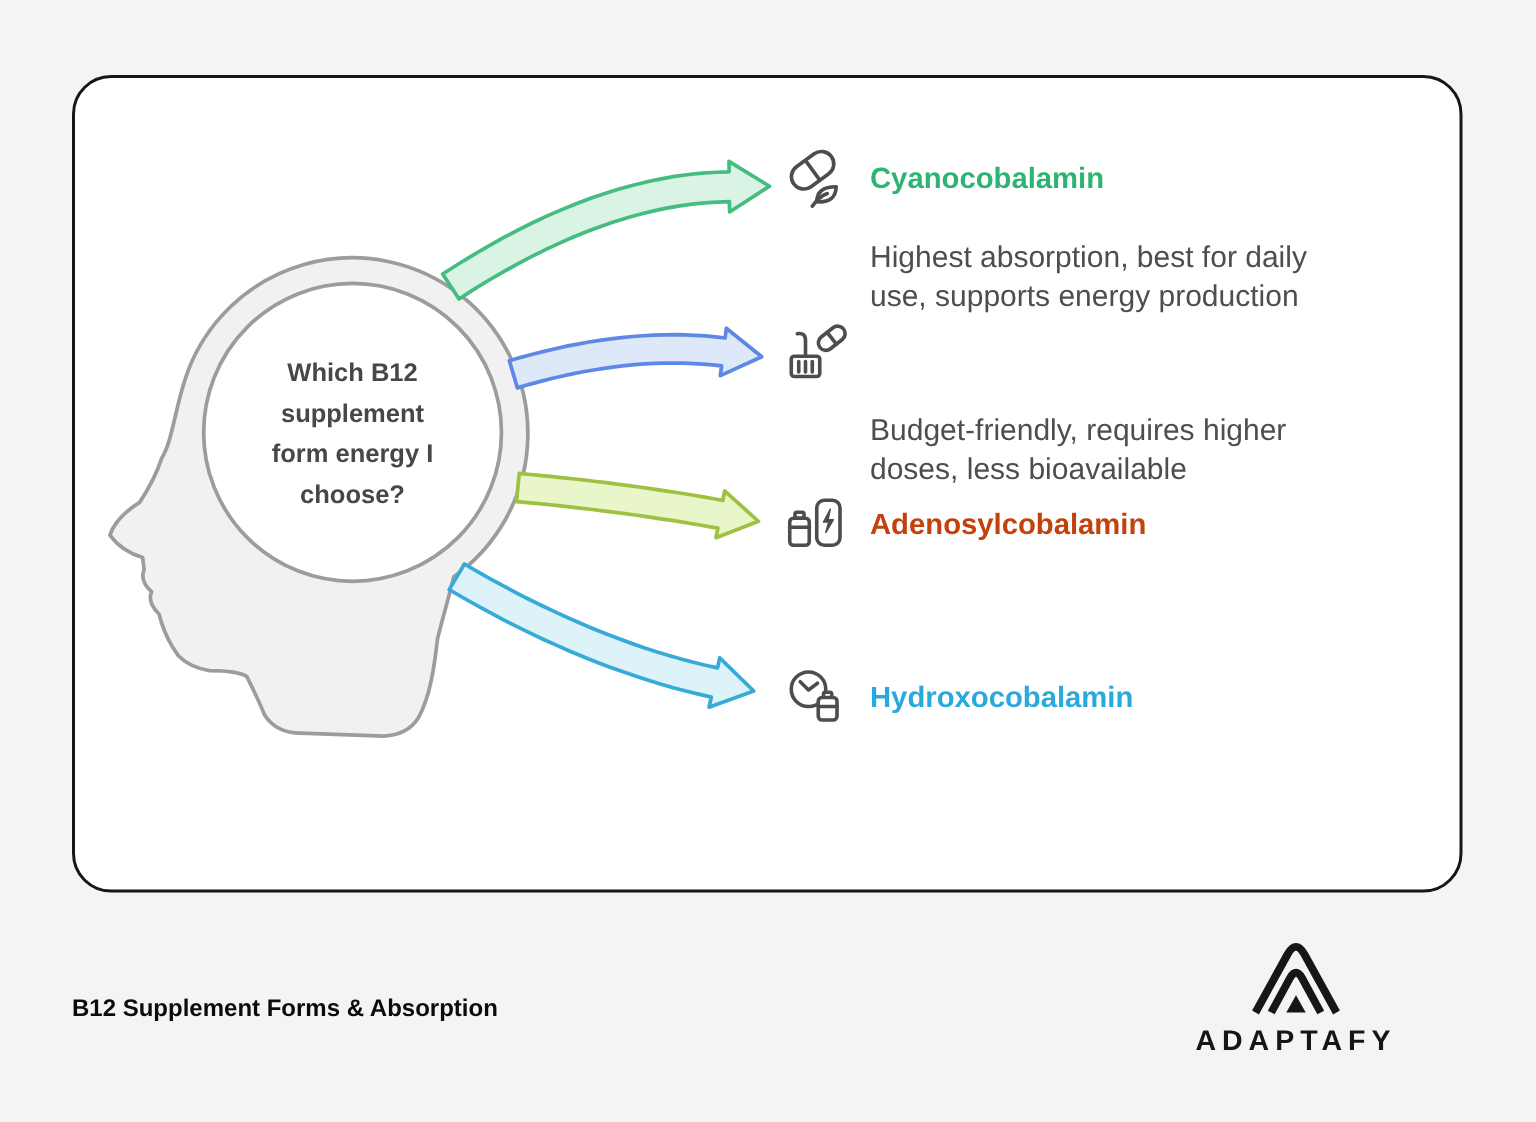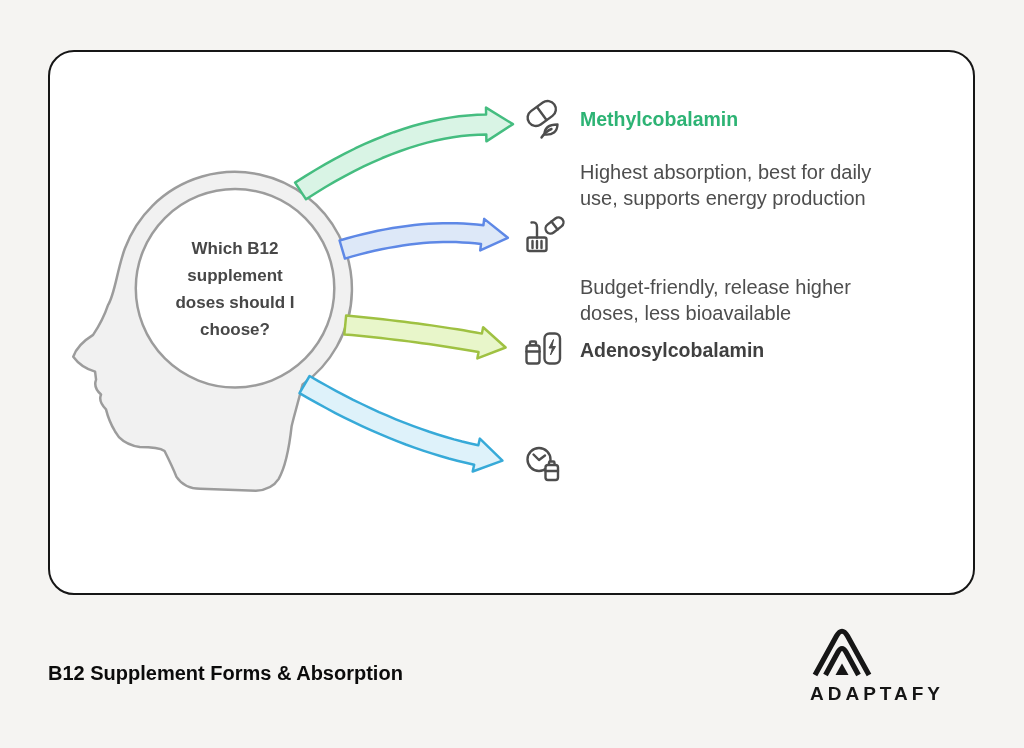--- a/index.html
+++ b/index.html
@@ -11,23 +11,23 @@
   .question{position:absolute;left:103px;top:183px;width:164px;text-align:center;
             font-size:17px;line-height:27px;font-weight:bold;color:#474747;white-space:pre-line;}
   .item{position:absolute;left:472px;width:440px;height:110px;}
   .item-icon{position:absolute;left:0;top:-10px;width:44px;height:44px;}
   .item-icon svg{width:44px;height:44px;display:block;}
   .item-name{position:absolute;left:58px;top:0;margin:0;font-size:19.5px;line-height:23px;font-weight:bold;}
   .item-desc{position:absolute;left:58px;top:51px;margin:0;width:400px;font-size:20px;line-height:26px;
              color:#4e4e4e;white-space:pre-line;}
   .icon-stroke{fill:none;stroke:#4d4d4d;stroke-width:2.4;stroke-linecap:round;stroke-linejoin:round;}
   .icon-fillwhite{fill:#ffffff;stroke:#4d4d4d;stroke-width:2.4;stroke-linecap:round;stroke-linejoin:round;}
-  .footer-title{position:absolute;left:48px;top:658px;margin:0;font-size:20px;line-height:30px;
+  .footer-title{position:absolute;left:48px;top:658px;margin:0;font-size:16px;line-height:30px;
                 font-weight:bold;color:#0b0b0b;}
-  .brand{position:absolute;left:810px;top:624px;width:176px;text-align:left;}
+  .brand{position:absolute;left:776px;top:624px;width:176px;text-align:center;}
   .brand svg{width:64px;height:54px;display:inline-block;}
   .brand-name{font-size:19px;font-weight:bold;letter-spacing:4px;color:#151515;margin-top:1px;}
   .logo-stroke{fill:none;stroke:#161616;stroke-width:5.2;stroke-linecap:butt;stroke-linejoin:round;}
 </style>
 </head>
 <body>
 
 <div class="page">
 
   <div class="card">
@@ -60,80 +60,81 @@
       <g id="arrows">
           <path d="M256.5 148.4L266.4 142.0L276.2 136.0L285.9 130.4L295.6 125.0L305.1 120.0L314.6 115.3L324.0 110.9L333.3 106.8L342.5 103.1L351.6 99.7L360.7 96.6L369.6 93.8L378.5 91.3L387.3 89.2L395.9 87.4L404.6 85.9L413.1 84.7L421.5 83.8L429.9 83.3L438.1 83.0L438.2 90.0L465.0 72.7L437.8 56.0L437.9 63.0L428.9 63.3L419.8 63.9L410.7 64.8L401.4 66.1L392.2 67.7L382.8 69.7L373.4 72.0L364.0 74.6L354.5 77.6L344.9 80.8L335.2 84.4L325.5 88.4L315.7 92.6L305.9 97.2L296.0 102.2L286.0 107.4L276.0 113.0L265.9 118.9L255.8 125.1L245.5 131.6Z" fill="#d9f4e5" stroke="#45bd80" stroke-width="2.5" stroke-linejoin="round"></path>
           <path d="M295.7 208.1L303.2 205.9L310.7 203.9L318.1 202.0L325.4 200.3L332.6 198.7L339.8 197.3L346.9 196.1L353.9 195.0L360.9 194.0L367.8 193.2L374.6 192.5L381.3 192.0L388.0 191.7L394.6 191.5L401.2 191.4L407.6 191.5L414.0 191.8L420.4 192.2L426.6 192.7L432.8 193.4L432.0 199.9L459.8 187.2L436.0 168.1L435.2 174.6L428.5 173.8L421.8 173.2L415.0 172.8L408.1 172.5L401.2 172.4L394.2 172.5L387.2 172.7L380.1 173.1L373.0 173.6L365.7 174.3L358.5 175.2L351.1 176.2L343.7 177.3L336.3 178.7L328.8 180.1L321.2 181.8L313.6 183.6L305.9 185.5L298.1 187.6L290.3 189.9Z" fill="#dde8f8" stroke="#5e88e6" stroke-width="2.5" stroke-linejoin="round"></path>
           <path d="M295.1 284.5L302.7 285.2L310.1 285.9L317.5 286.6L324.7 287.4L332.0 288.2L339.1 289.0L346.1 289.8L353.1 290.7L360.0 291.5L366.8 292.4L373.5 293.3L380.1 294.2L386.7 295.2L393.1 296.2L399.5 297.1L405.8 298.1L412.1 299.2L418.2 300.2L424.3 301.3L430.3 302.3L429.1 308.7L457.6 297.7L434.9 277.3L433.7 283.7L427.6 282.6L421.5 281.5L415.2 280.4L408.9 279.4L402.5 278.4L396.0 277.4L389.4 276.4L382.8 275.4L376.0 274.5L369.2 273.6L362.4 272.7L355.4 271.8L348.4 271.0L341.2 270.1L334.0 269.3L326.8 268.5L319.4 267.7L312.0 267.0L304.5 266.3L296.9 265.5Z" fill="#e8f6ca" stroke="#9fc142" stroke-width="2.5" stroke-linejoin="round"></path>
           <path d="M249.9 343.6L259.0 348.9L268.1 354.0L277.1 358.9L286.1 363.7L295.1 368.3L304.0 372.7L312.9 376.9L321.8 380.9L330.6 384.8L339.5 388.5L348.2 392.0L357.0 395.4L365.7 398.5L374.4 401.5L383.1 404.3L391.7 407.0L400.3 409.5L408.8 411.7L417.4 413.8L425.9 415.8L424.4 422.6L454.4 411.7L431.6 389.4L430.1 396.2L422.0 394.4L413.8 392.4L405.6 390.2L397.4 387.8L389.1 385.3L380.7 382.6L372.4 379.7L364.0 376.6L355.5 373.4L347.0 370.0L338.5 366.4L330.0 362.7L321.4 358.7L312.7 354.6L304.0 350.4L295.3 345.9L286.6 341.3L277.8 336.5L268.9 331.5L260.1 326.4Z" fill="#def2fa" stroke="#37aad8" stroke-width="2.5" stroke-linejoin="round"></path>
         </g>
     </svg>
 
     <div class="question">Which B12
 supplement
-doses should I
+form energy I
 choose?</div>
 
     <div class="item" style="top:56px">
       <span class="item-icon">
         <svg viewBox="0 0 44 44">
           <g class="icon-stroke" transform="rotate(-36 20 15)">
             <rect x="4" y="7" width="31" height="16.5" rx="8.2"></rect>
             <line x1="19.5" y1="7.5" x2="19.5" y2="23"></line>
           </g>
           <path class="icon-fillwhite" d="M22.5 36.5 Q22.5 26.5 35.5 26.5 Q35 37.5 22.5 36.5 Z"></path>
           <path class="icon-stroke" d="M19.5 39.5 Q24 33 29.5 31"></path>
         </svg>
       </span>
-      <h3 class="item-name" style="color: rgb(45, 179, 116);">Methylcobalamin</h3>
+      <h3 class="item-name" style="color: rgb(45, 179, 116);">Cyanocobalamin</h3>
       <p class="item-desc">Highest absorption, best for daily
 use, supports energy production</p>
     </div>
 
     <div class="item" style="top:171px">
       <span class="item-icon">
         <svg viewBox="0 0 44 44">
           <path class="icon-stroke" d="M15 24.5 V14 Q15 8.5 9.5 9.5"></path>
           <rect class="icon-stroke" x="5.5" y="24.5" width="19" height="13.5" rx="2"></rect>
           <line class="icon-stroke" x1="10.5" y1="28" x2="10.5" y2="35"></line>
           <line class="icon-stroke" x1="15" y1="28" x2="15" y2="35"></line>
           <line class="icon-stroke" x1="19.5" y1="28" x2="19.5" y2="35"></line>
           <g class="icon-stroke" transform="rotate(-38 32.5 12.5)">
             <rect x="22.5" y="7.5" width="20" height="10" rx="5"></rect>
             <line x1="32.5" y1="7.5" x2="32.5" y2="17.5"></line>
           </g>
         </svg>
       </span>
-      <p class="item-desc">Budget-friendly, release higher
+      <p class="item-desc">Budget-friendly, requires higher
 doses, less bioavailable</p>
     </div>
 
     <div class="item" style="top:287px">
       <span class="item-icon">
         <svg viewBox="0 0 44 44">
           <rect class="icon-stroke" x="22.5" y="4.5" width="15.5" height="30" rx="5"></rect>
           <path d="M31.5 10.5 L27 19 H30.5 L28.5 26 L33.5 17.5 H30 Z" fill="#4d4d4d" stroke="#4d4d4d" stroke-width="1" stroke-linejoin="round"></path>
           <rect class="icon-fillwhite" x="8" y="12.5" width="6" height="4" rx="1.2"></rect>
           <rect class="icon-fillwhite" x="4.5" y="16.5" width="13" height="18" rx="2.5"></rect>
           <line class="icon-stroke" x1="4.5" y1="22.5" x2="17.5" y2="22.5"></line>
         </svg>
       </span>
-      <h3 class="item-name" style="color: #404040; text-align: center;">Adenosylcobalamin</h3>
+      <h3 class="item-name" style="color: #c2410c; text-align: center;">Adenosylcobalamin</h3>
     </div>
 
     <div class="item" style="top:402px">
       <span class="item-icon">
         <svg viewBox="0 0 44 44">
           <circle class="icon-stroke" cx="17" cy="15.5" r="11.5"></circle>
           <path class="icon-stroke" d="M11.5 10.5 L17 16 L23 11.5"></path>
           <rect class="icon-fillwhite" x="27" y="17.5" width="5.5" height="4" rx="1.2"></rect>
           <rect class="icon-fillwhite" x="23.5" y="21" width="12.5" height="15" rx="2.5"></rect>
           <line class="icon-stroke" x1="23.5" y1="27" x2="36" y2="27"></line>
         </svg>
       </span>
+      <h3 class="item-name" style="color: rgb(42, 169, 220);">Hydroxocobalamin</h3>
     </div>
 
   </div>
 
   <h1 class="footer-title">B12 Supplement Forms &amp; Absorption</h1>
 
   <div class="brand">
     <svg viewBox="0 0 64 54">
       <path class="logo-stroke" d="M 5 51 L 26.5 12 Q 32 2.5 37.5 12 L 59 51"></path>
       <path class="logo-stroke" d="M 15.5 51 L 28 28 Q 32 21 36 28 L 48.5 51"></path>

